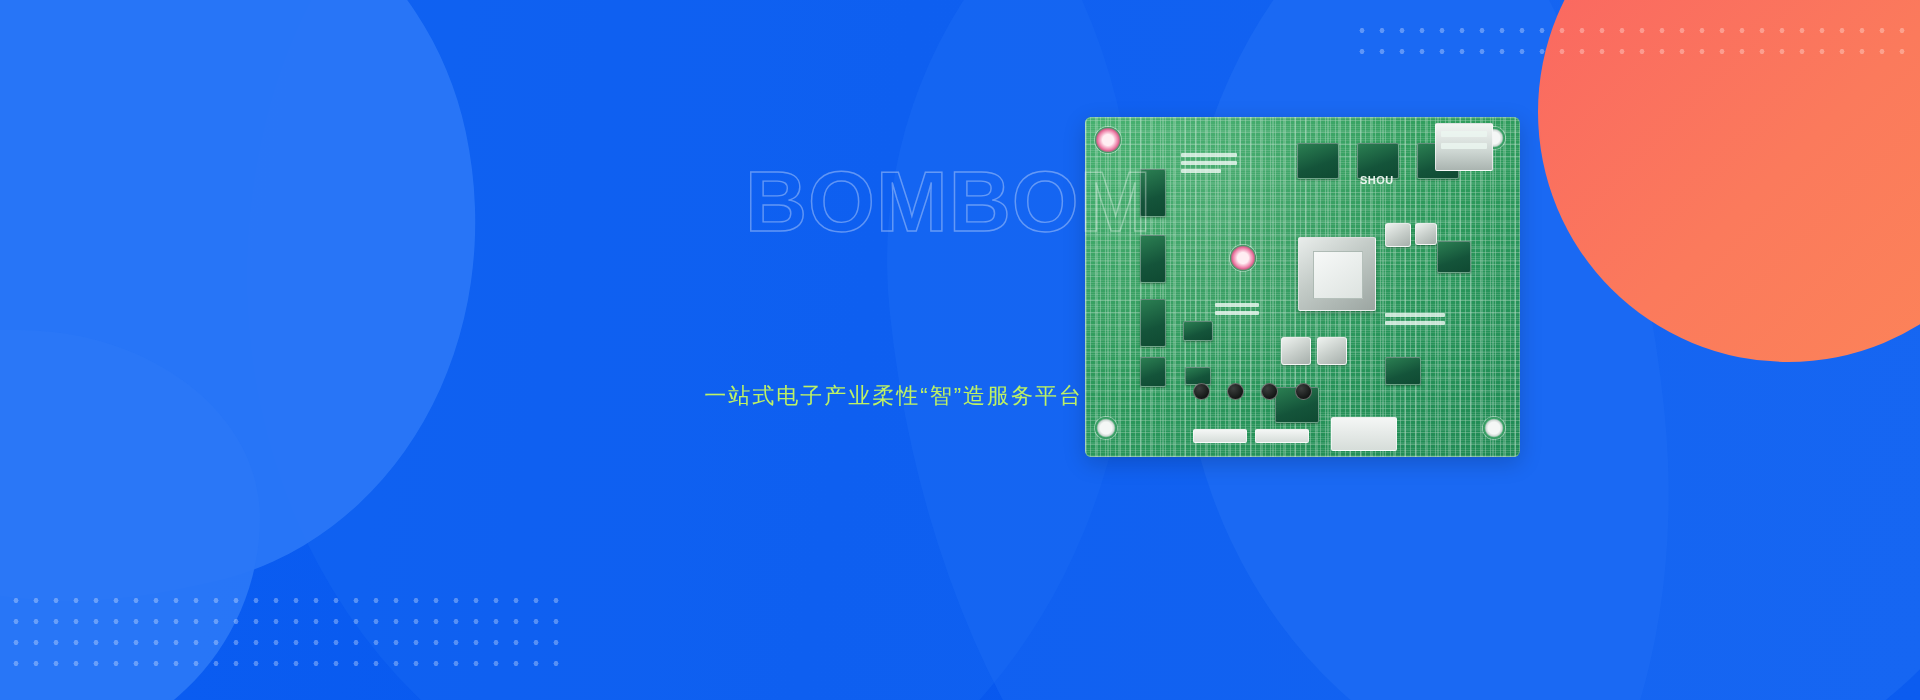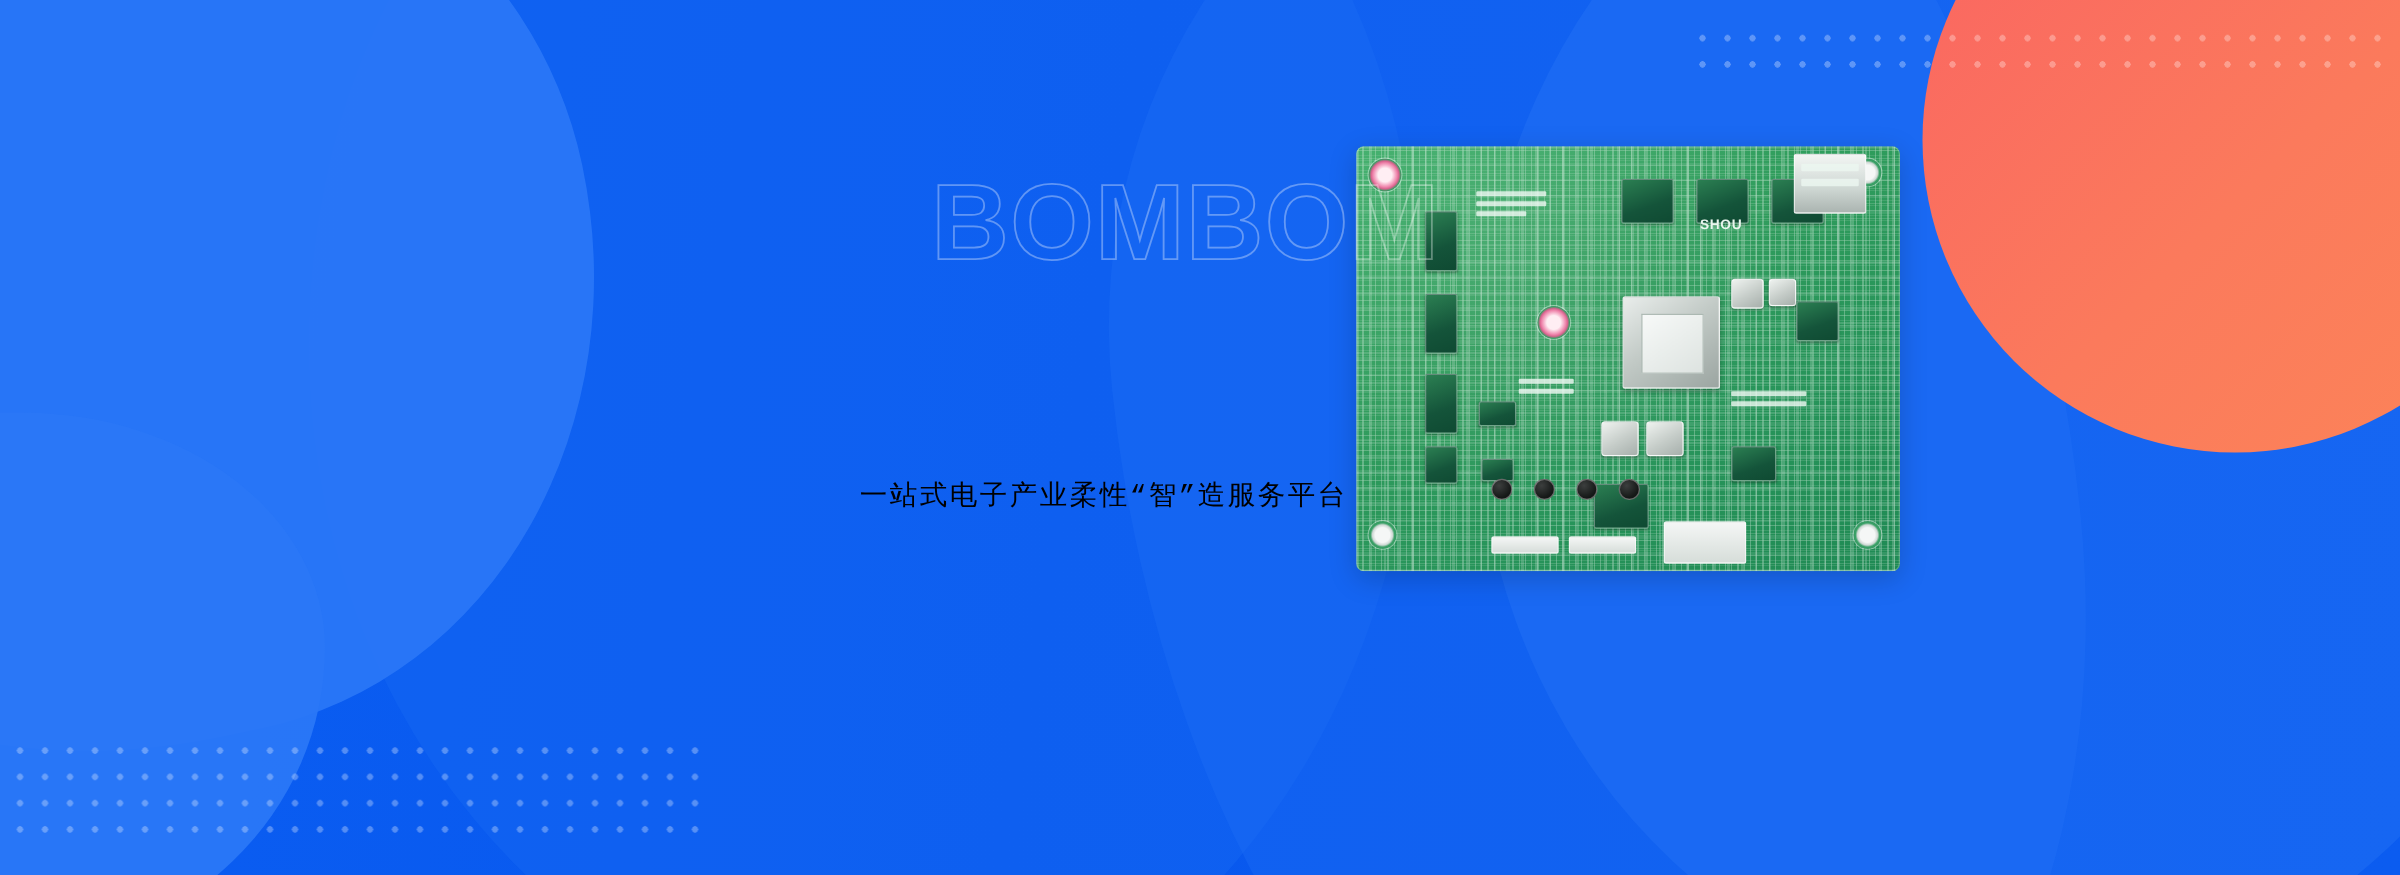--- a/index.html
+++ b/index.html
@@ -186,21 +186,21 @@
 
   
   .text-block {
     position:absolute;
     left:0; top:0;
     width:1920px; height:700px;
     pointer-events:none;
   }
   .ghost-bom {
     position:absolute;
-    left:745px; top:135px;
+    left:745px; top:158px;
     width:560px;
     font-size:86px;
     font-weight:bold;
     letter-spacing:1px;
     line-height:1;
     color:transparent;
     -webkit-text-stroke:1.4px rgba(255,255,255,.34);
     white-space:nowrap;
     font-family:"Liberation Sans",sans-serif;
   }
@@ -236,26 +236,26 @@
     letter-spacing:6px;
     font-weight:bold;
     padding-left:6px;
     font-family:"DejaVu Sans","Liberation Sans",sans-serif;
   }
 
   .tagline {
     position:absolute;
     left:683px; top:381px;
     width:400px;
-    text-align:center;
-    color:#000000;
+    text-align:right;
+    color:#bef264;
     font-size:22px;
     letter-spacing:2px;
     white-space:nowrap;
-    font-family:Liberation Mono, monospace;
+    font-family:Liberation Sans, sans-serif;
   }
 </style>
 </head>
 <body>
 
 <div id="banner">
 
   <div class="bg-base"></div>
   <div class="blob-mid"></div>
   <div class="blob-wave"></div>

